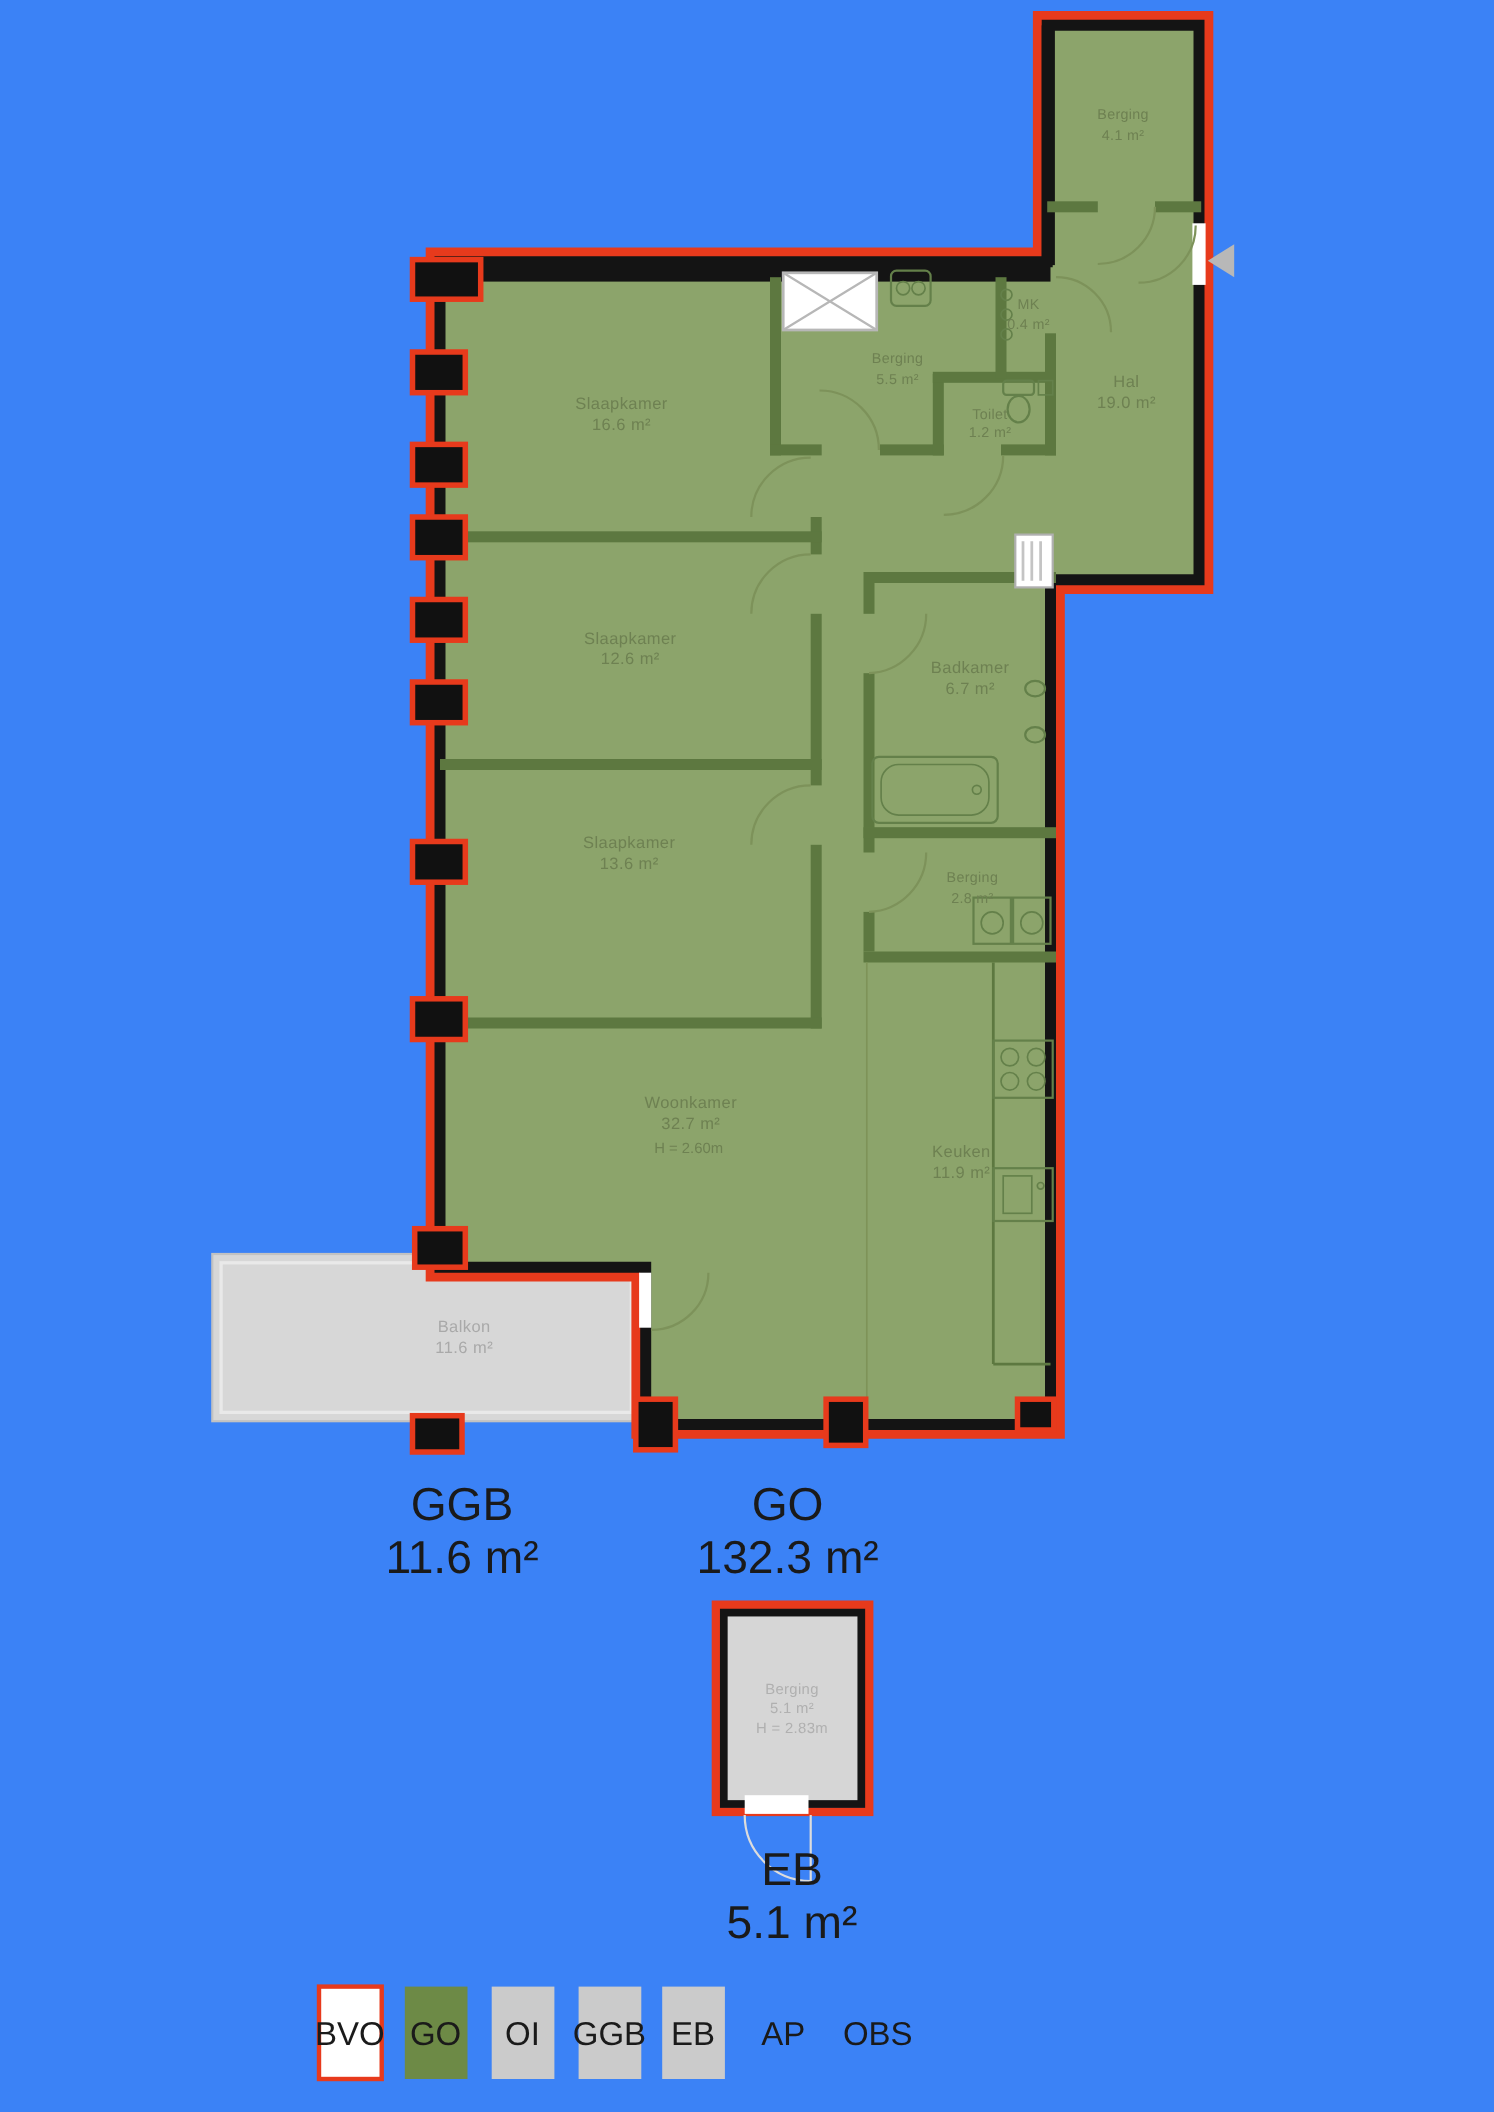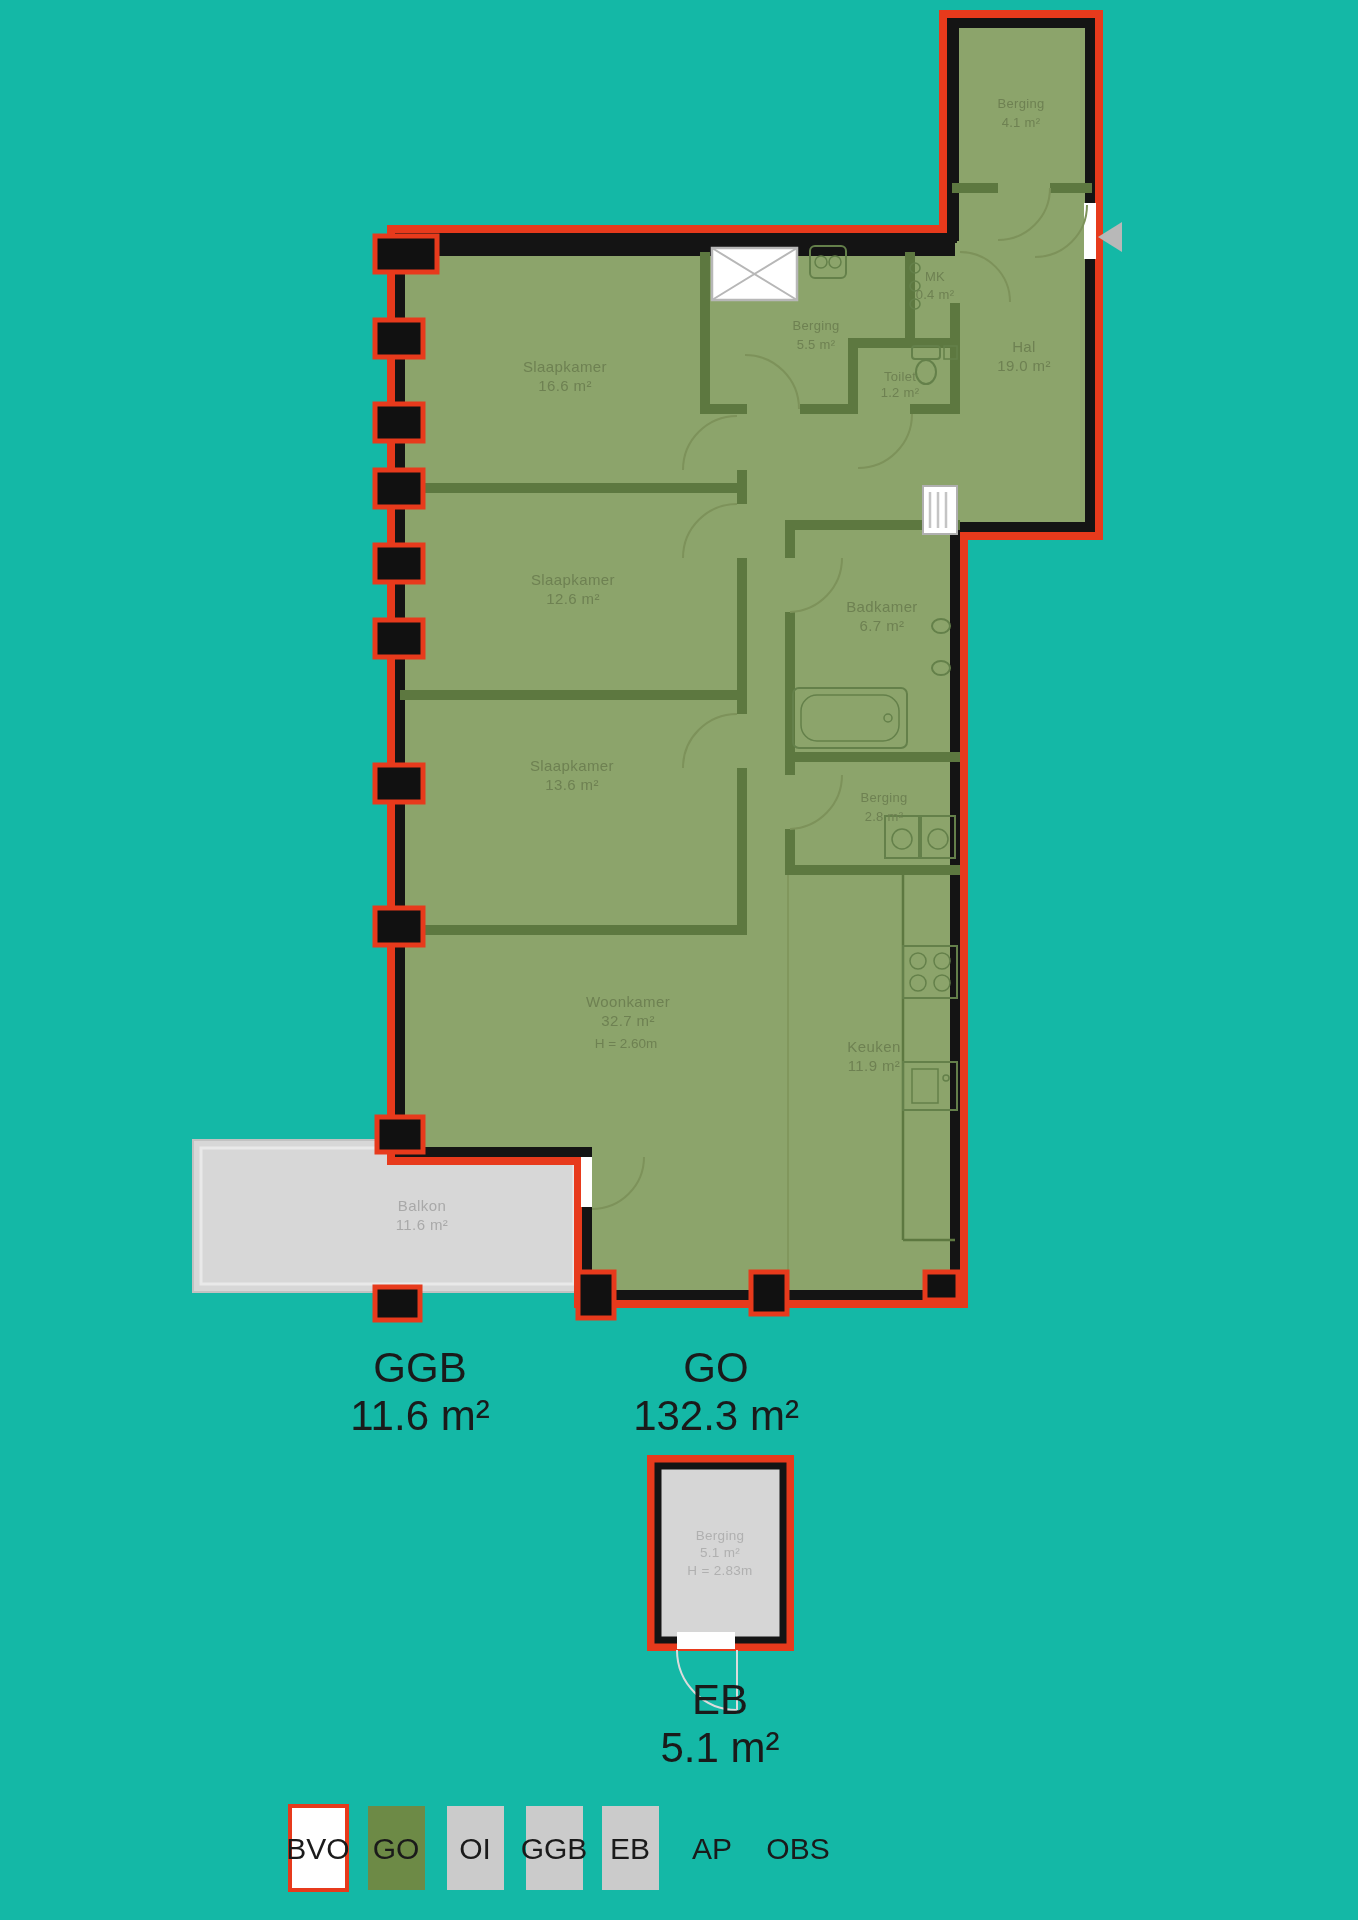--- a/index.html
+++ b/index.html
@@ -1,16 +1,16 @@
 <!DOCTYPE html>
 <html><head>
 <meta charset="utf-8">
 <style>
   html,body{margin:0;padding:0;background:#ffffff;}
-  .canvas{width:1358px;height:1920px;position:relative;margin:0 auto;background:#14b8a6;
+  .canvas{width:1358px;height:1920px;position:relative;margin:0 auto;background:#3b82f6;
           font-family:"Liberation Sans", sans-serif;}
   svg{display:block}
   text{font-family:"Liberation Sans", sans-serif;}
   .room-label{fill:#6e8152;font-size:15px;letter-spacing:.4px;text-anchor:middle;}
   .room-label-sm{fill:#6e8152;font-size:13px;letter-spacing:.3px;text-anchor:middle;}
   .room-label-h{fill:#6e8152;font-size:13.5px;text-anchor:middle;}
   .gray-label{fill:#a9a9a9;font-size:15px;letter-spacing:.4px;text-anchor:middle;}
   .eb-label{fill:#b0b0b0;font-size:13.5px;letter-spacing:.3px;text-anchor:middle;}
   .big-label{fill:#1a1a1a;font-size:42px;text-anchor:middle;}
   .legend-label{fill:#1a1a1a;font-size:30px;text-anchor:middle;}

